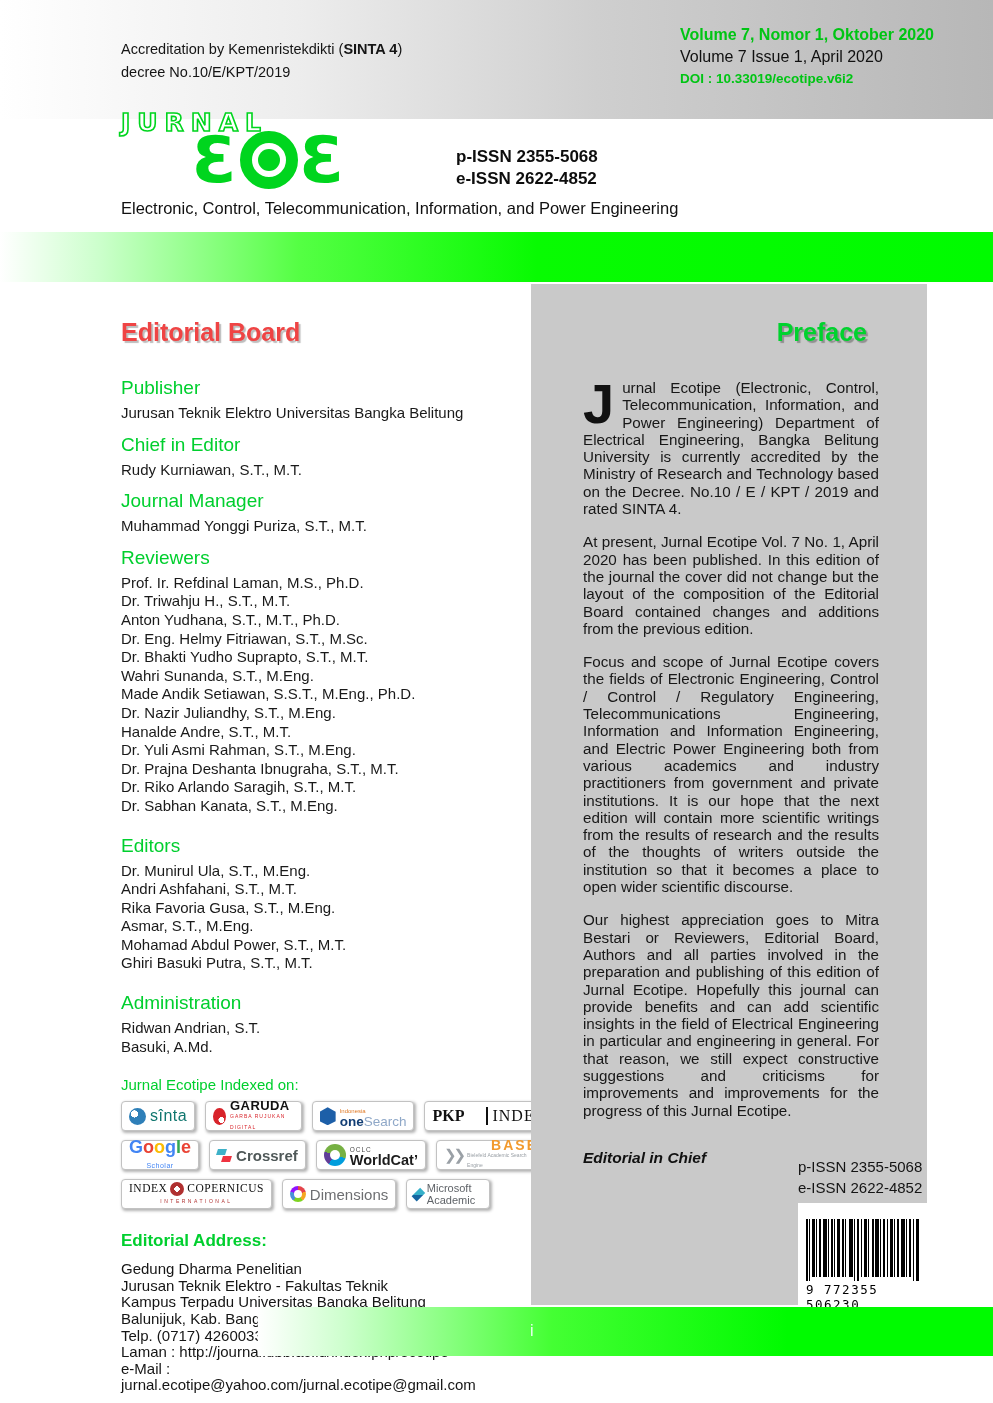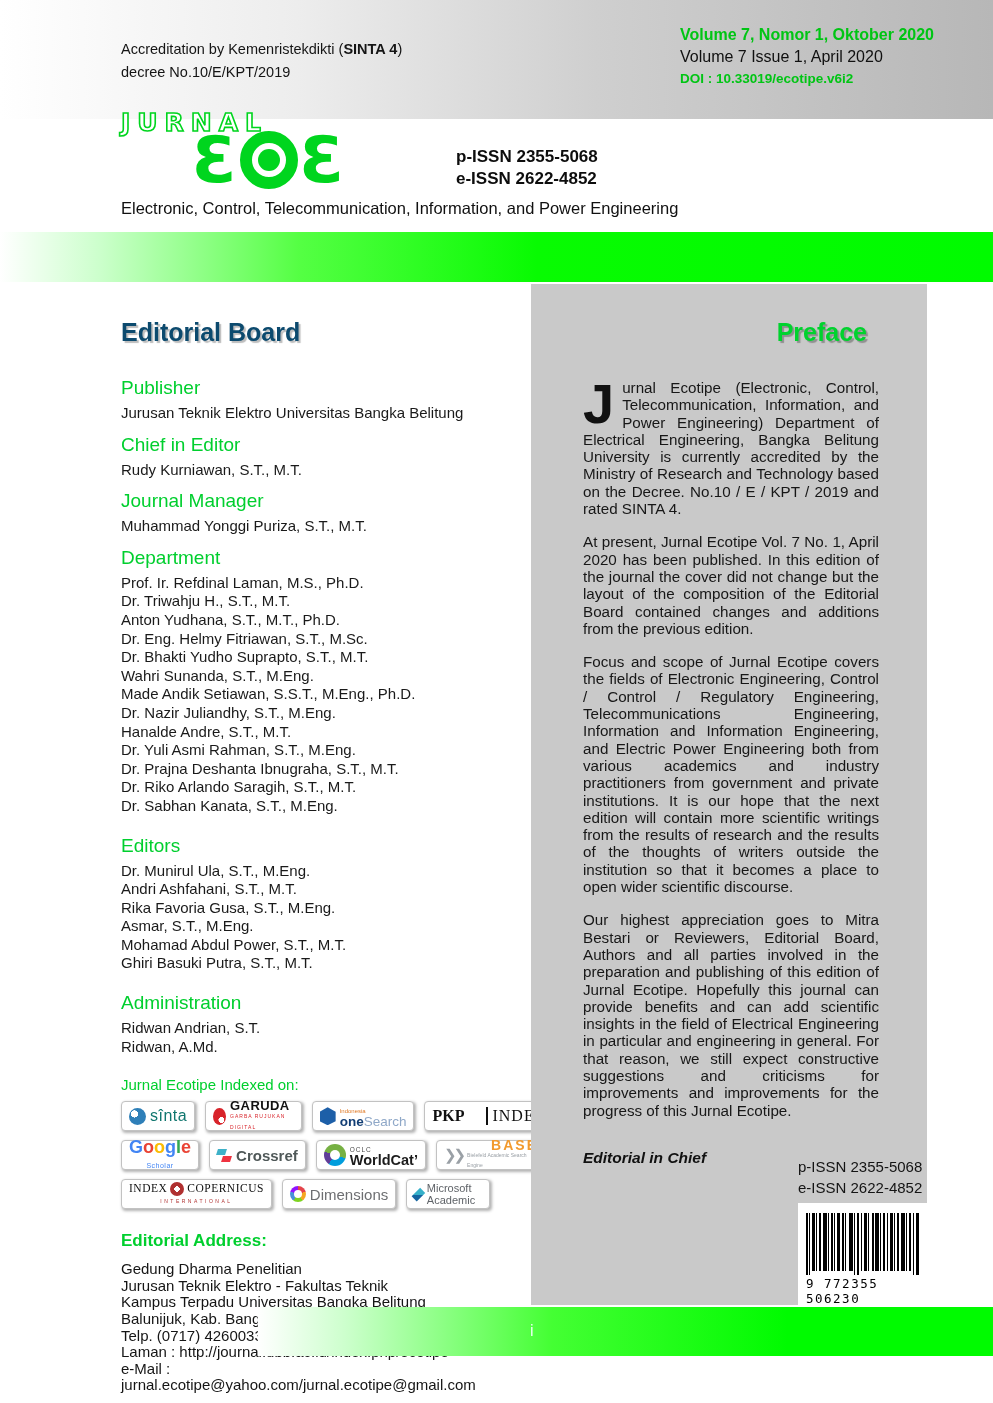--- a/index.html
+++ b/index.html
@@ -37,21 +37,21 @@
              background:linear-gradient(90deg,#ffffff 0%,#ccffcc 12%,#44ff33 40%,#00fb00 72%,#00fb00 100%);}
   .page-num{position:absolute;left:272px;top:15px;color:#eafff0;font-size:16px;}
 
   
   .left-col{position:absolute;left:0;top:284px;width:531px;height:1021px;background:#ffffff;
             box-sizing:border-box;padding:30px 42px 0 121px;}
   .right-col{position:absolute;left:531px;top:284px;width:396px;height:1021px;background:#c9c9c9;
             box-sizing:border-box;padding:32px 48px 0 52px;}
 
   
-  .board-title{font-size:25px;font-weight:bold;color:#0c4a6e;text-shadow:2px 2px 1px #bdbdbd;margin:4px 0 30px 0;}
+  .board-title{font-size:25px;font-weight:bold;color:#ef4444;text-shadow:2px 2px 1px #bdbdbd;margin:4px 0 30px 0;}
   .sec{margin-bottom:11px;}
   .sec-h{color:#00cf2e;font-size:19px;margin-bottom:5px;}
   .member{font-size:15px;line-height:18.6px;color:#1a1a1a;}
   .sec.publisher .member,.sec.chief .member,.sec.manager .member{margin-bottom:2px;}
   .gap-lg{height:8px;}
 
   .indexed-title{color:#00cf2e;font-size:15px;margin:20px 0 8px 0;}
   .badge-row{display:flex;gap:10px;margin-bottom:9px;}
   .badge{display:inline-flex;align-items:center;justify-content:center;gap:4px;background:#fff;
          border:1px solid #c2c2c2;border-radius:4px;height:30px;padding:0 7px;box-sizing:border-box;
@@ -119,21 +119,21 @@
 
   
   .preface-title{font-size:25px;font-weight:bold;color:#00d22e;text-shadow:2px 2px 1px #8f8f8f;
                  text-align:right;margin:2px 12px 32px 0;}
   .pf{font-size:15.2px;line-height:17.3px;text-align:justify;color:#171717;margin:0 0 16px 0;}
   .dropcap{float:left;font-size:56px;line-height:46px;font-weight:bold;color:#111;padding:2px 8px 0 0;}
   .signature{font-size:15.5px;font-weight:bold;font-style:italic;color:#111;margin-top:30px;}
 
   .issn-box{position:absolute;left:267px;top:872px;width:140px;}
   .issn-box .issn-line{font-size:15px;line-height:21px;color:#141414;}
-  .barcode{margin-top:5px;width:130px;background:#ffffff;padding:10px 4px 4px 8px;box-sizing:border-box;}
+  .barcode{margin-top:5px;width:130px;background:#ffffff;padding:16px 4px 4px 8px;box-sizing:border-box;}
   .barcode svg{display:block;}
   .bc-num{font-size:12.5px;color:#000;letter-spacing:1.5px;margin-top:1px;font-family:"DejaVu Sans Mono",monospace;}
 </style>
 </head>
 <body>
 
 <div class="page">
 
   <div class="top-band">
     <div class="accr">
@@ -172,21 +172,21 @@
     </div>
     <div class="sec chief">
       <div class="sec-h">Chief in Editor</div>
       <div class="member">Rudy Kurniawan, S.T., M.T.</div>
     </div>
     <div class="sec manager">
       <div class="sec-h">Journal Manager</div>
       <div class="member">Muhammad Yonggi Puriza, S.T., M.T.</div>
     </div>
     <div class="sec">
-      <div class="sec-h">Department</div>
+      <div class="sec-h">Reviewers</div>
       <div class="member">Prof. Ir. Refdinal Laman, M.S., Ph.D.</div>
       <div class="member">Dr. Triwahju H., S.T., M.T.</div>
       <div class="member">Anton Yudhana, S.T., M.T., Ph.D.</div>
       <div class="member">Dr. Eng. Helmy Fitriawan, S.T., M.Sc.</div>
       <div class="member">Dr. Bhakti Yudho Suprapto, S.T., M.T.</div>
       <div class="member">Wahri Sunanda, S.T., M.Eng.</div>
       <div class="member">Made Andik Setiawan, S.S.T., M.Eng., Ph.D.</div>
       <div class="member">Dr. Nazir Juliandhy, S.T., M.Eng.</div>
       <div class="member">Hanalde Andre, S.T., M.T.</div>
       <div class="member">Dr. Yuli Asmi Rahman, S.T., M.Eng.</div>
@@ -201,21 +201,21 @@
       <div class="member">Andri Ashfahani, S.T., M.T.</div>
       <div class="member">Rika Favoria Gusa, S.T., M.Eng.</div>
       <div class="member">Asmar, S.T., M.Eng.</div>
       <div class="member">Mohamad Abdul Power, S.T., M.T.</div>
       <div class="member">Ghiri Basuki Putra, S.T., M.T.</div>
     </div>
     <div class="gap-lg"></div>
     <div class="sec">
       <div class="sec-h">Administration</div>
       <div class="member">Ridwan Andrian, S.T.</div>
-      <div class="member">Ridwan, A.Md.</div>
+      <div class="member">Basuki, A.Md.</div>
     </div>
 
     <div class="indexed-title">Jurnal Ecotipe Indexed on:</div>
 
     <div class="badge-row">
       <div class="badge">
         <span class="ic-sinta"></span>
         <span class="t-sinta">sînta</span>
       </div>
       <div class="badge">

